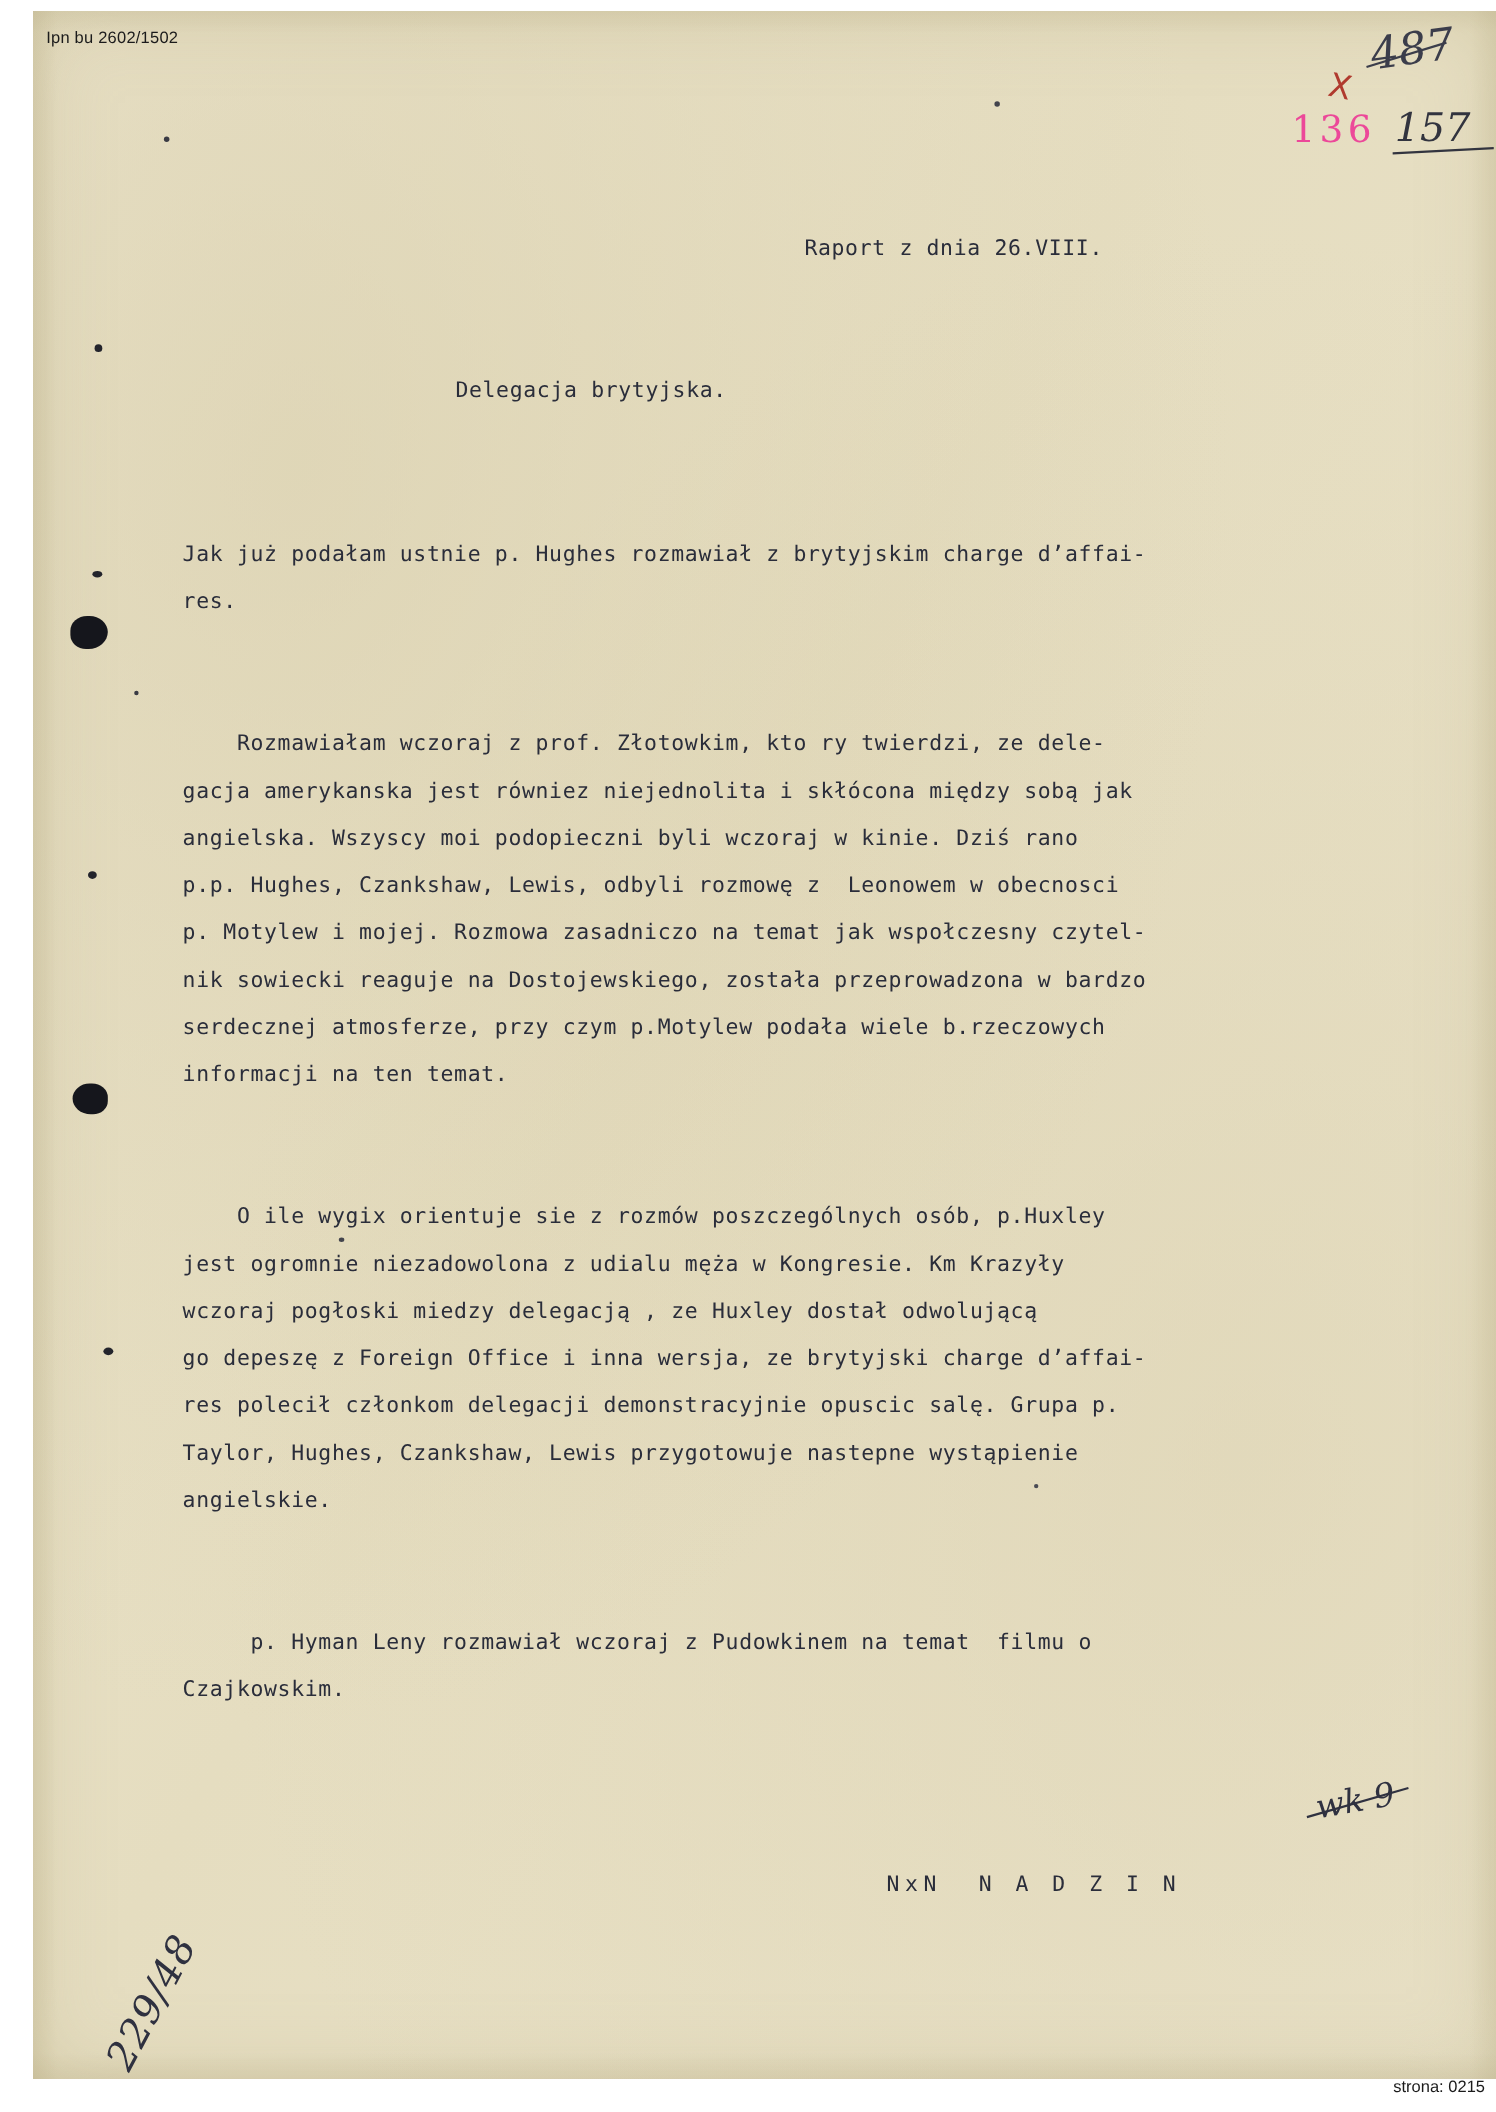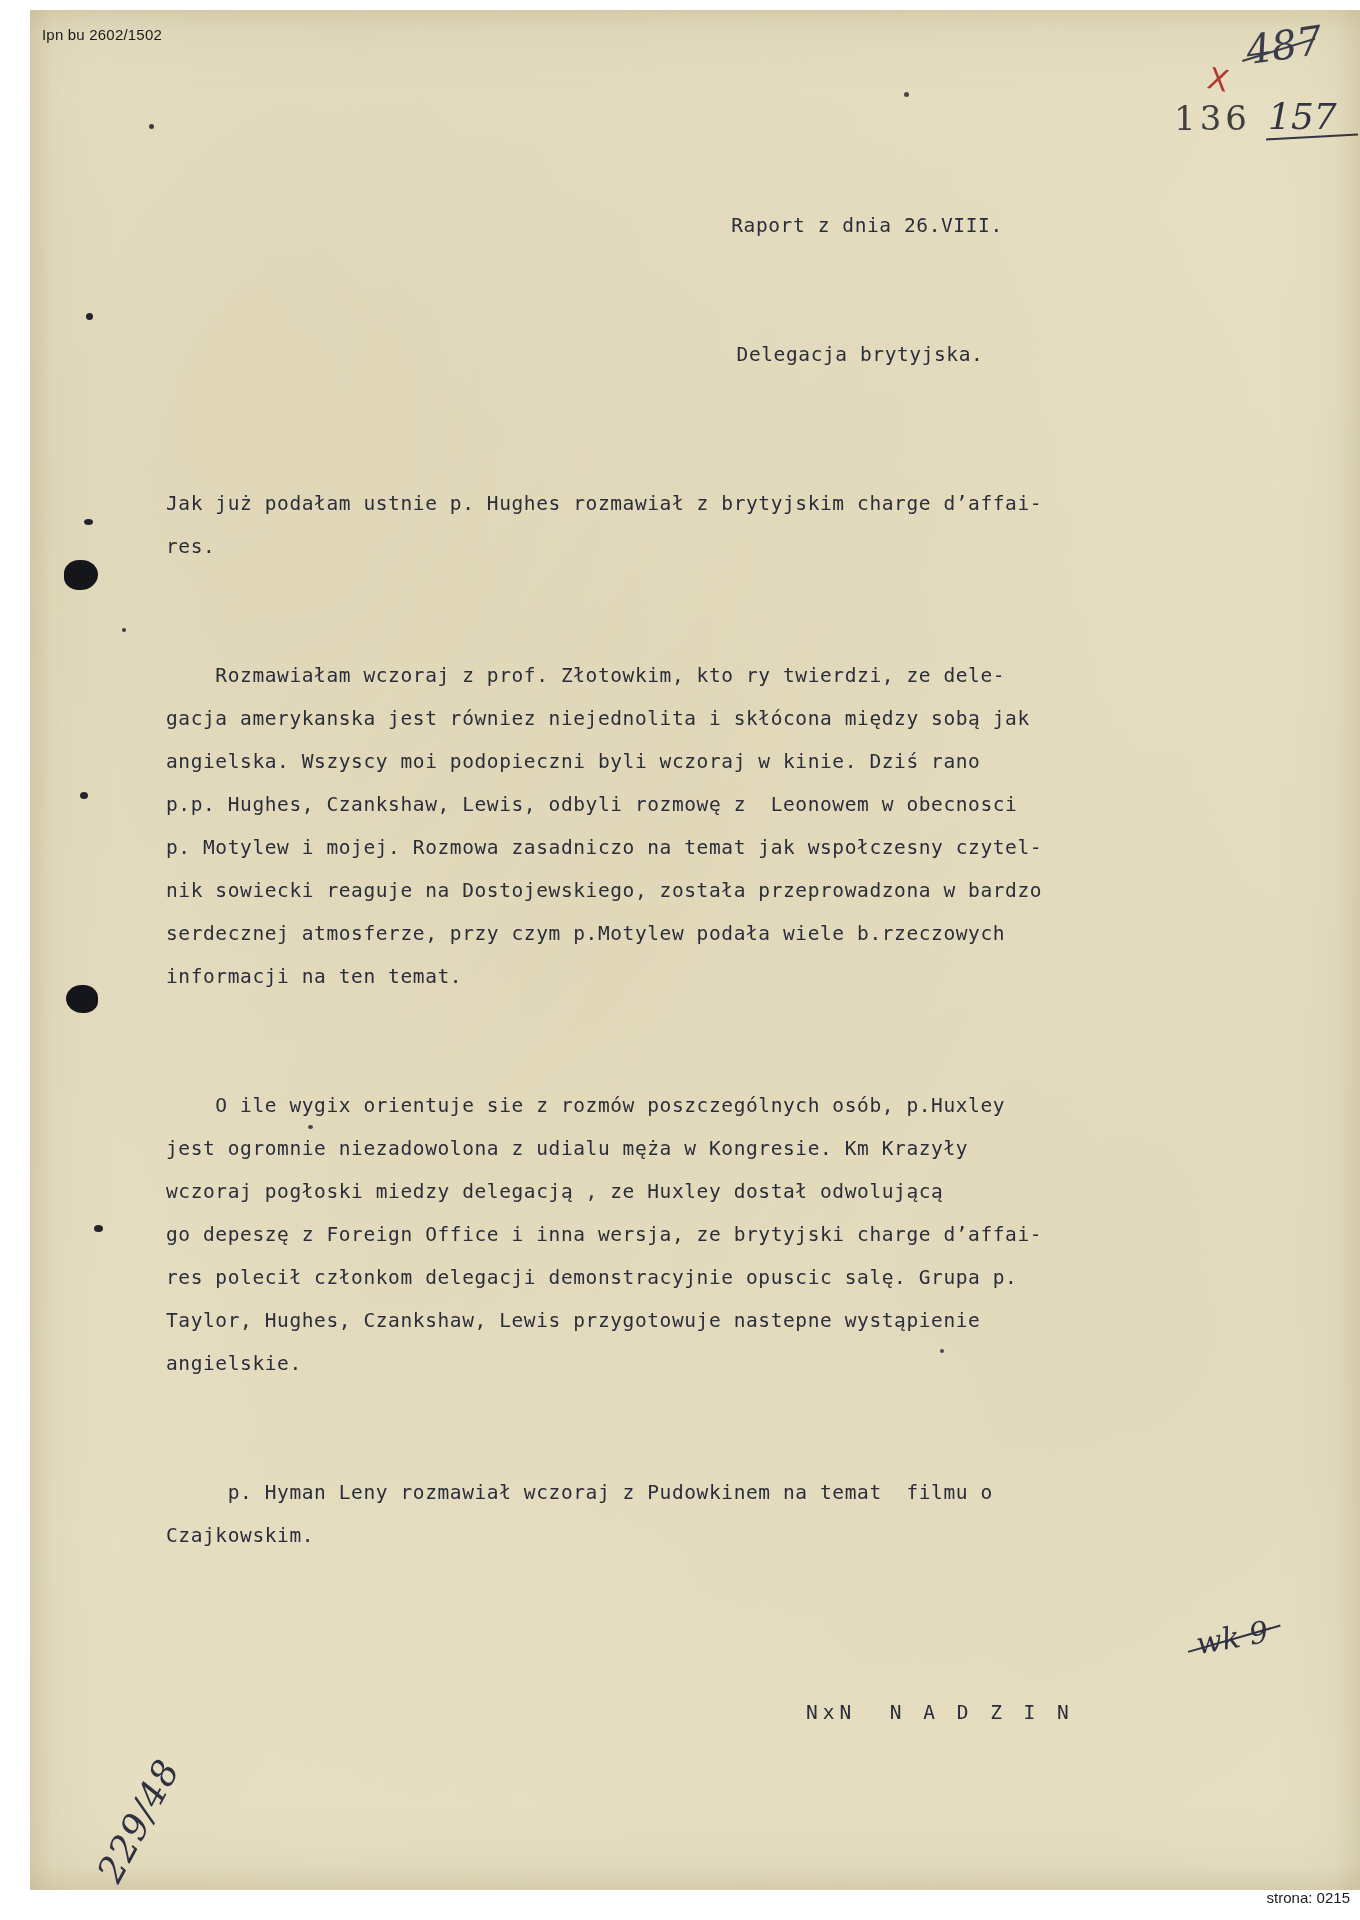--- a/index.html
+++ b/index.html
@@ -71,21 +71,21 @@
     letter-spacing: 0.6px;
     white-space: pre;
   }
   .typed .center-1 {
     display: block;
     text-align: center;
     padding-left: 262px;
   }
   .typed .center-2 {
     display: block;
-    text-align: center;
+    text-align: left;
     padding-left: 248px;
     margin-bottom: 20px;
   }
   .para {
     display: block;
     margin-bottom: 0;
   }
   .sign {
     display: block;
     padding-left: 640px;
@@ -122,21 +122,21 @@
     font-size: 30px;
     color: #b03a2e;
     transform: rotate(12deg);
     font-family: "DejaVu Sans", sans-serif;
   }
   .mark-136 {
     left: 1158px;
     top: 98px;
     font-size: 34px;
     letter-spacing: 4px;
-    color: #404040;
+    color: #ec4899;
   }
   .mark-215 {
     left: 1252px;
     top: 96px;
     font-size: 36px;
     font-style: italic;
     color: #32343f;
   }
   .mark-215::after {
     content: "";

